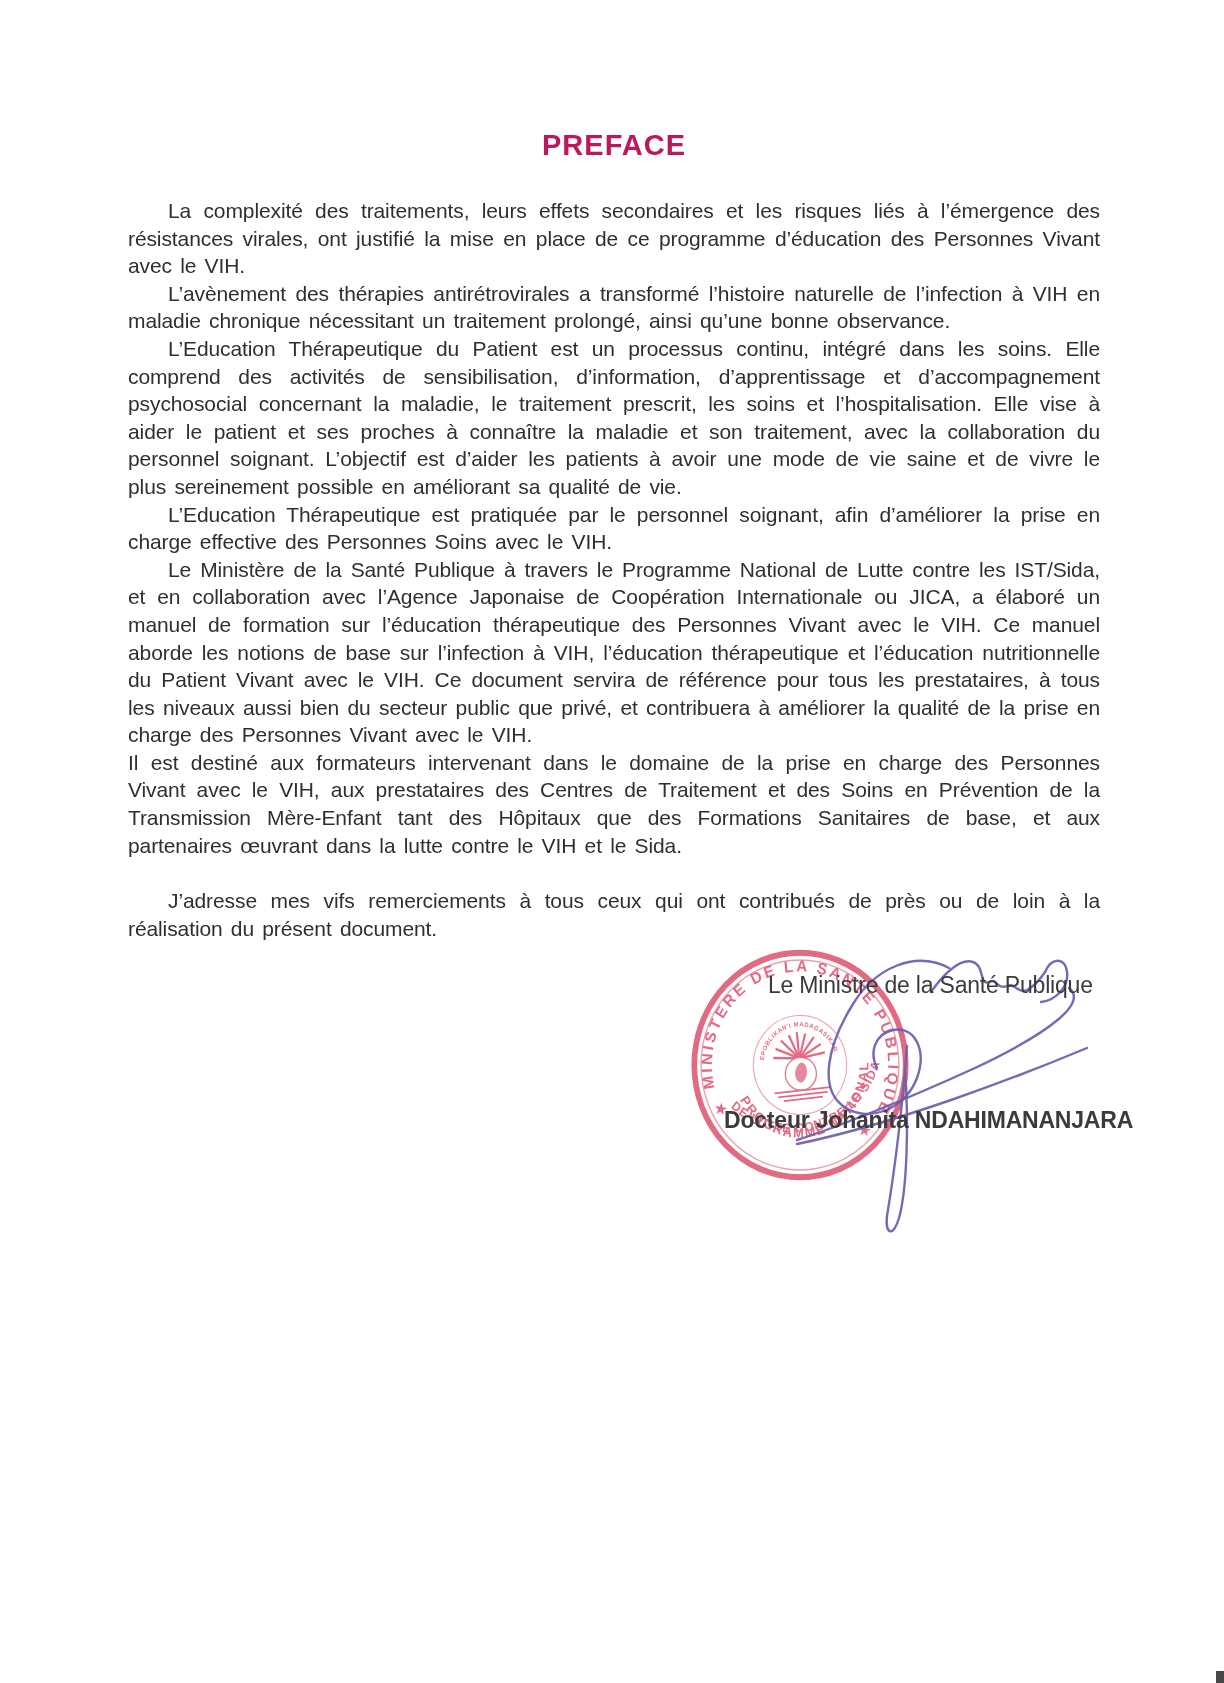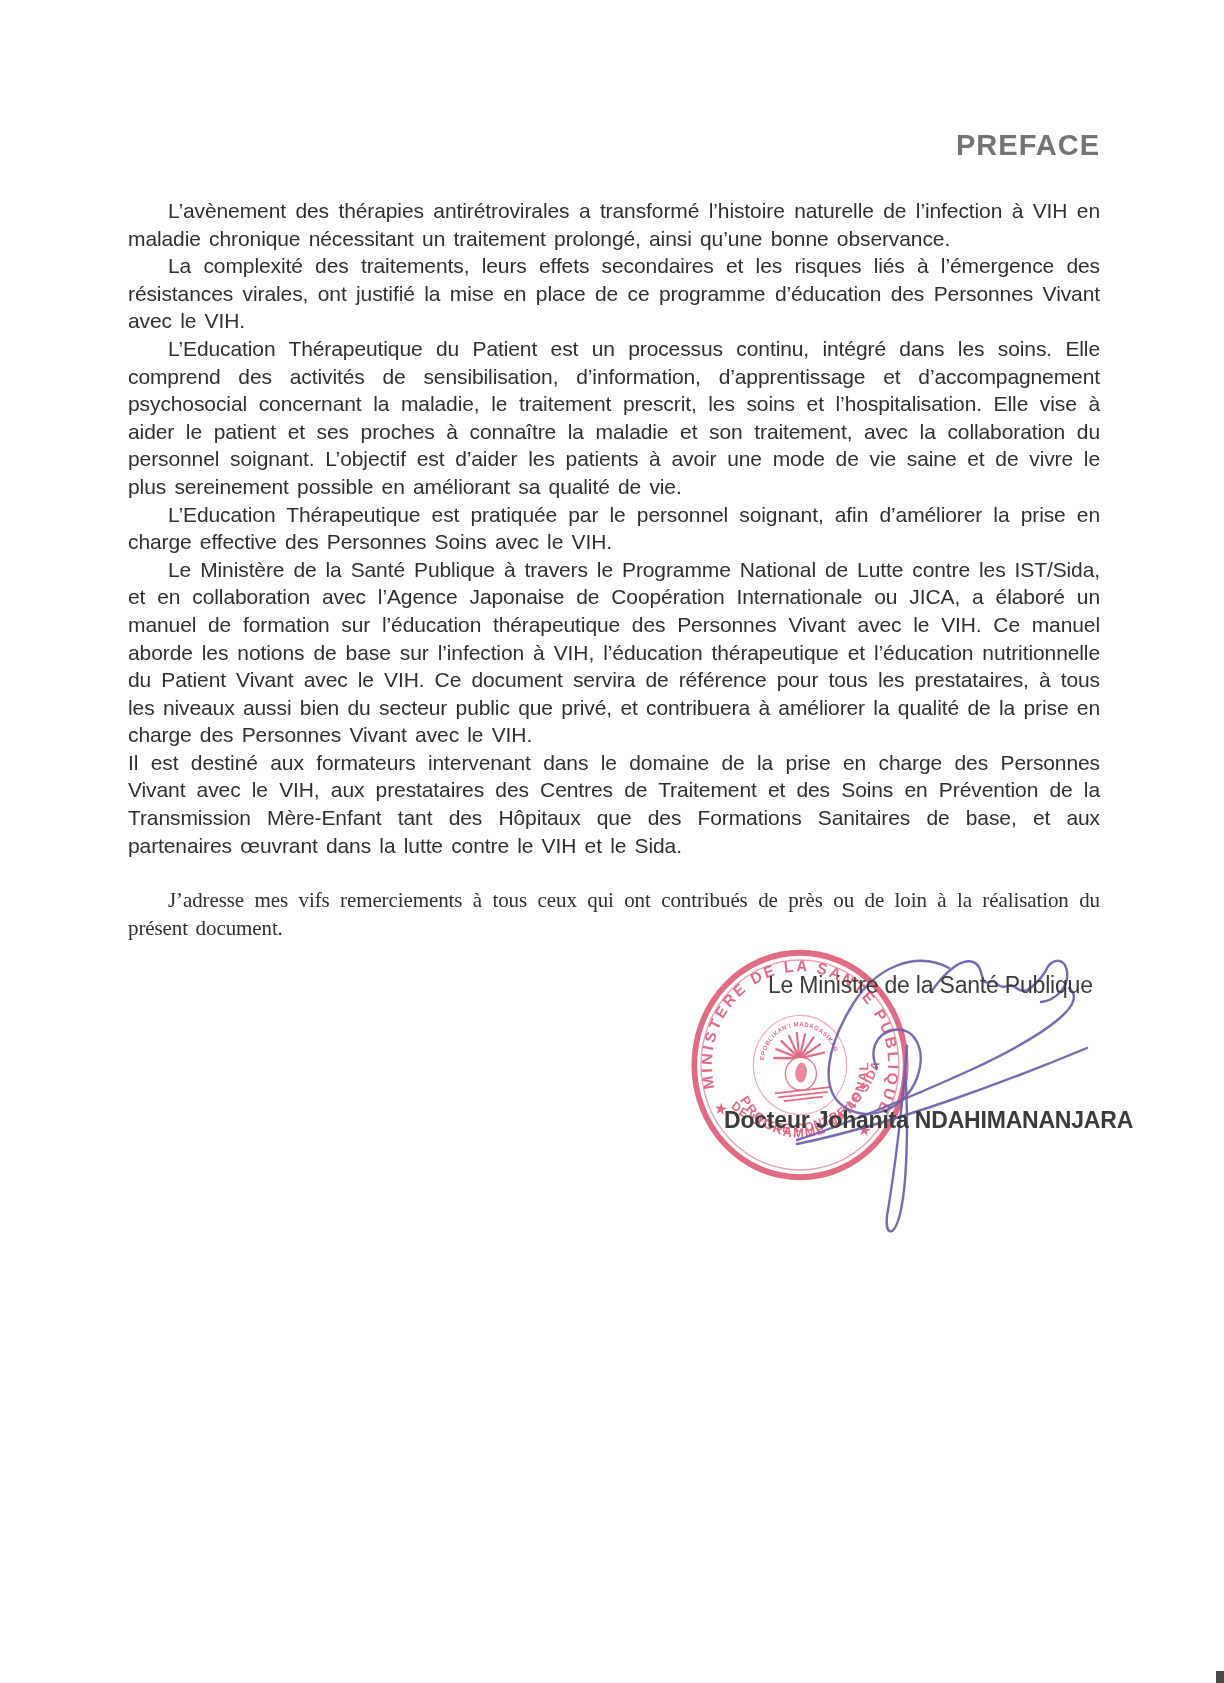--- a/index.html
+++ b/index.html
@@ -4,31 +4,31 @@
 <style>
   html,body{margin:0;padding:0;}
   body{
     width:1224px;height:1683px;position:relative;background:#ffffff;
     font-family:"Liberation Sans", sans-serif;color:var(--text,#2f2f2f);
     overflow:hidden;
   }
   .page{position:absolute;inset:0;}
   .doc-title{
     position:absolute;top:129px;left:128px;width:972px;margin:0;
-    text-align:right;font-size:29px;font-weight:bold;letter-spacing:1px;
-    color:#737373;
+    text-align:center;font-size:29px;font-weight:bold;letter-spacing:1px;
+    color:#be185d;
   }
   .body-text{
     position:absolute;left:128px;top:197px;width:972px;
     font-size:21px;line-height:27.6px;text-align:justify;
     letter-spacing:-0.1px;word-spacing:0.12em;color:var(--text,#2f2f2f);
   }
   .body-text p{margin:0;}
   .body-text p.indent{text-indent:40px;}
-  .body-text p.gap-before{margin-top:28px;font-family:Liberation Serif, serif;}
+  .body-text p.gap-before{margin-top:28px;}
   .stamp-wrap{
     position:absolute;left:686px;top:944px;width:228px;height:242px;z-index:2;
   }
   .stamp-wrap svg{width:100%;height:100%;}
   .stamp text{fill:var(--stamp-pink,#dd4f6d);font-family:"Liberation Sans",sans-serif;}
   .stamp .ring{stroke:var(--stamp-pink,#dd4f6d);fill:none;}
   .stamp .ink-line{stroke:var(--stamp-pink,#dd4f6d);fill:none;}
   .stamp .blob{fill:var(--stamp-pink,#dd4f6d);}
   .sig-wrap{
     position:absolute;left:735px;top:928px;width:370px;height:330px;z-index:3;
@@ -50,22 +50,22 @@
   }
 </style>
 </head>
 <body>
 
 <div class="page">
 
   <h1 class="doc-title">PREFACE</h1>
 
   <div class="body-text">
+    <p class="indent">La complexité des traitements, leurs effets secondaires et les risques liés à l’émergence des résistances virales, ont justifié la mise en place de ce programme d’éducation des Personnes Vivant avec le VIH.</p>
     <p class="indent">L’avènement des thérapies antirétrovirales a transformé l’histoire naturelle de l’infection à VIH en maladie chronique nécessitant un traitement  prolongé, ainsi qu’une bonne observance.</p>
-    <p class="indent">La complexité des traitements, leurs effets secondaires et les risques liés à l’émergence des résistances virales, ont justifié la mise en place de ce programme d’éducation des Personnes Vivant avec le VIH.</p>
     <p class="indent">L’Education Thérapeutique du Patient est un processus continu, intégré dans les soins. Elle comprend des activités de sensibilisation, d’information, d’apprentissage et d’accompagnement psychosocial concernant la maladie, le traitement prescrit, les soins et  l’hospitalisation. Elle vise à aider le patient et ses proches à connaître la maladie et son traitement, avec la collaboration du personnel soignant. L’objectif est d’aider les patients à avoir une mode de vie saine et de vivre le plus sereinement possible en améliorant sa qualité de vie.</p>
     <p class="indent">L’Education Thérapeutique est pratiquée par le personnel soignant, afin d’améliorer la prise en charge effective des Personnes Soins avec le VIH.</p>
     <p class="indent">Le Ministère de la Santé Publique à travers le Programme National de Lutte contre les IST/Sida, et en collaboration avec l’Agence Japonaise de Coopération Internationale ou JICA, a élaboré un manuel de formation sur l’éducation thérapeutique des Personnes Vivant avec le VIH. Ce manuel aborde les notions de base sur l’infection à VIH, l’éducation thérapeutique et l’éducation nutritionnelle du Patient Vivant avec le VIH. Ce document servira de référence pour tous les prestataires, à tous les niveaux aussi bien du secteur public que privé, et contribuera à améliorer la qualité de la prise en charge des Personnes Vivant avec le VIH.</p>
     <p>Il est destiné aux formateurs intervenant dans le domaine de la prise en charge des Personnes Vivant avec le VIH, aux prestataires des Centres de Traitement et des Soins en Prévention de la Transmission Mère-Enfant tant des Hôpitaux que des Formations Sanitaires de base, et aux partenaires œuvrant dans la lutte contre le VIH et le Sida.</p>
     <p class="indent gap-before">J’adresse mes vifs remerciements  à tous ceux qui ont contribués de près ou de loin à la réalisation du présent document.</p>
   </div>
 
   <div class="stamp-wrap">
     <svg class="stamp" viewBox="-110 -110 220 220" preserveAspectRatio="none">
       <defs>

